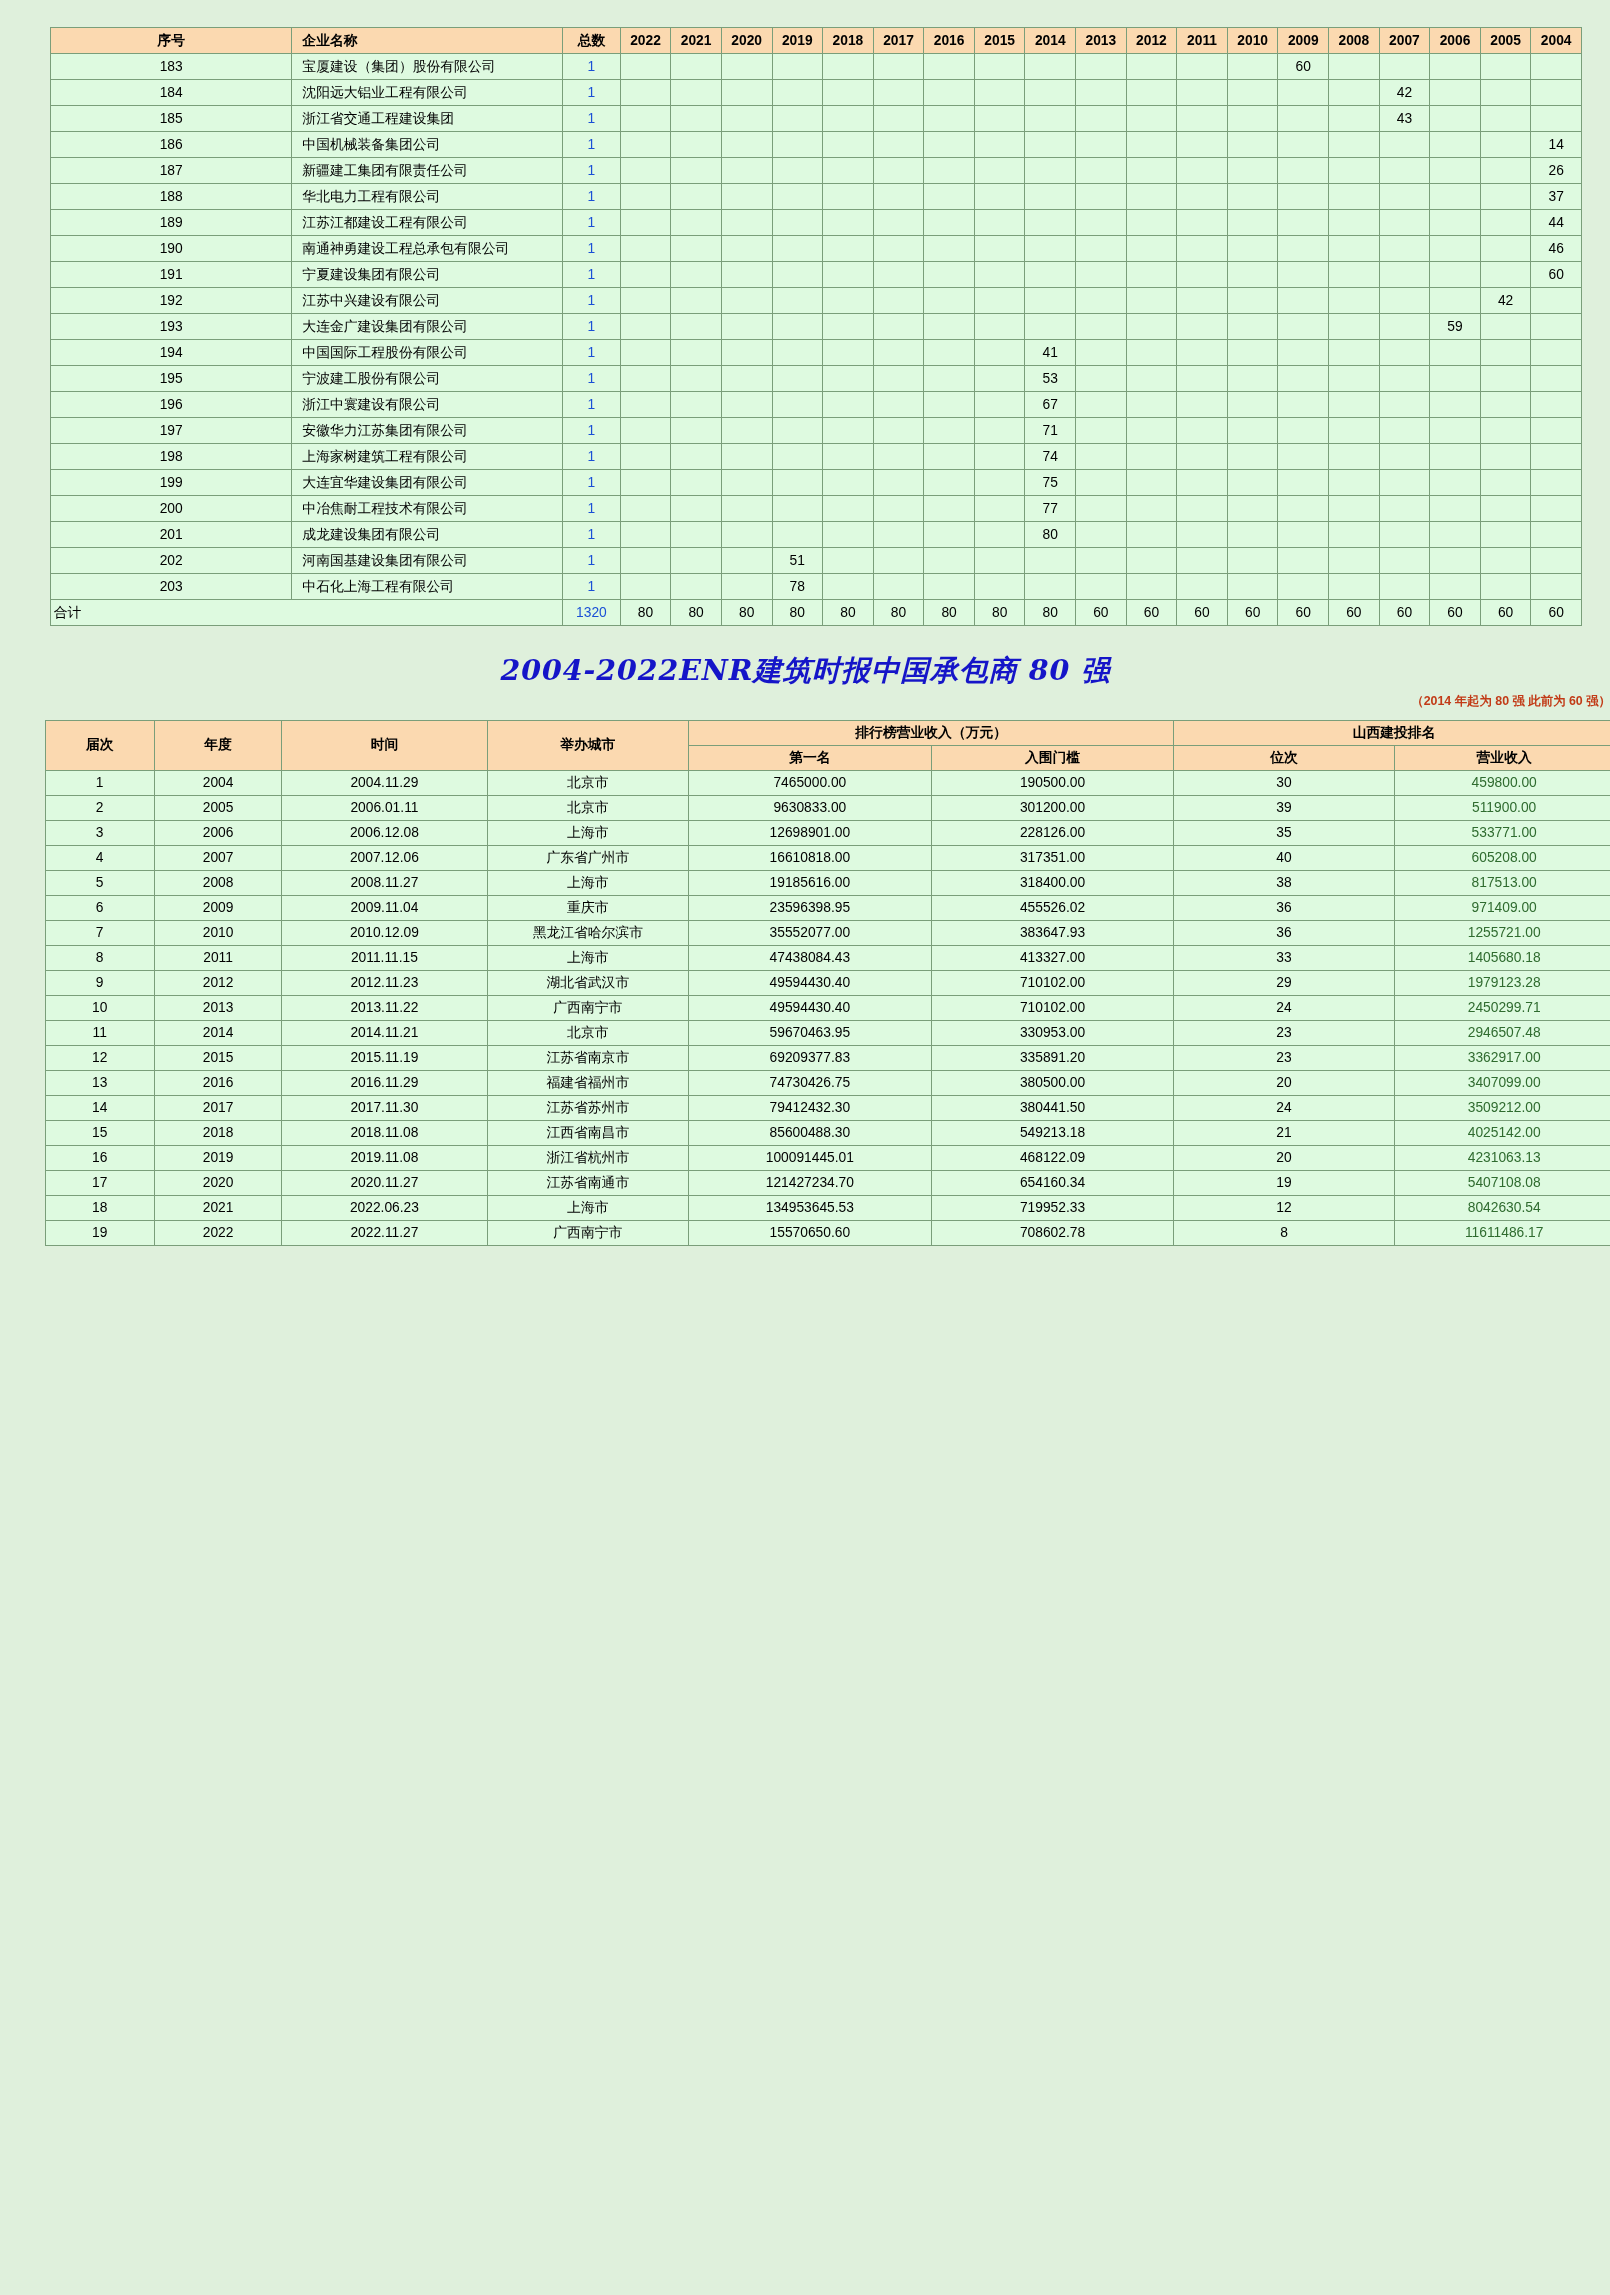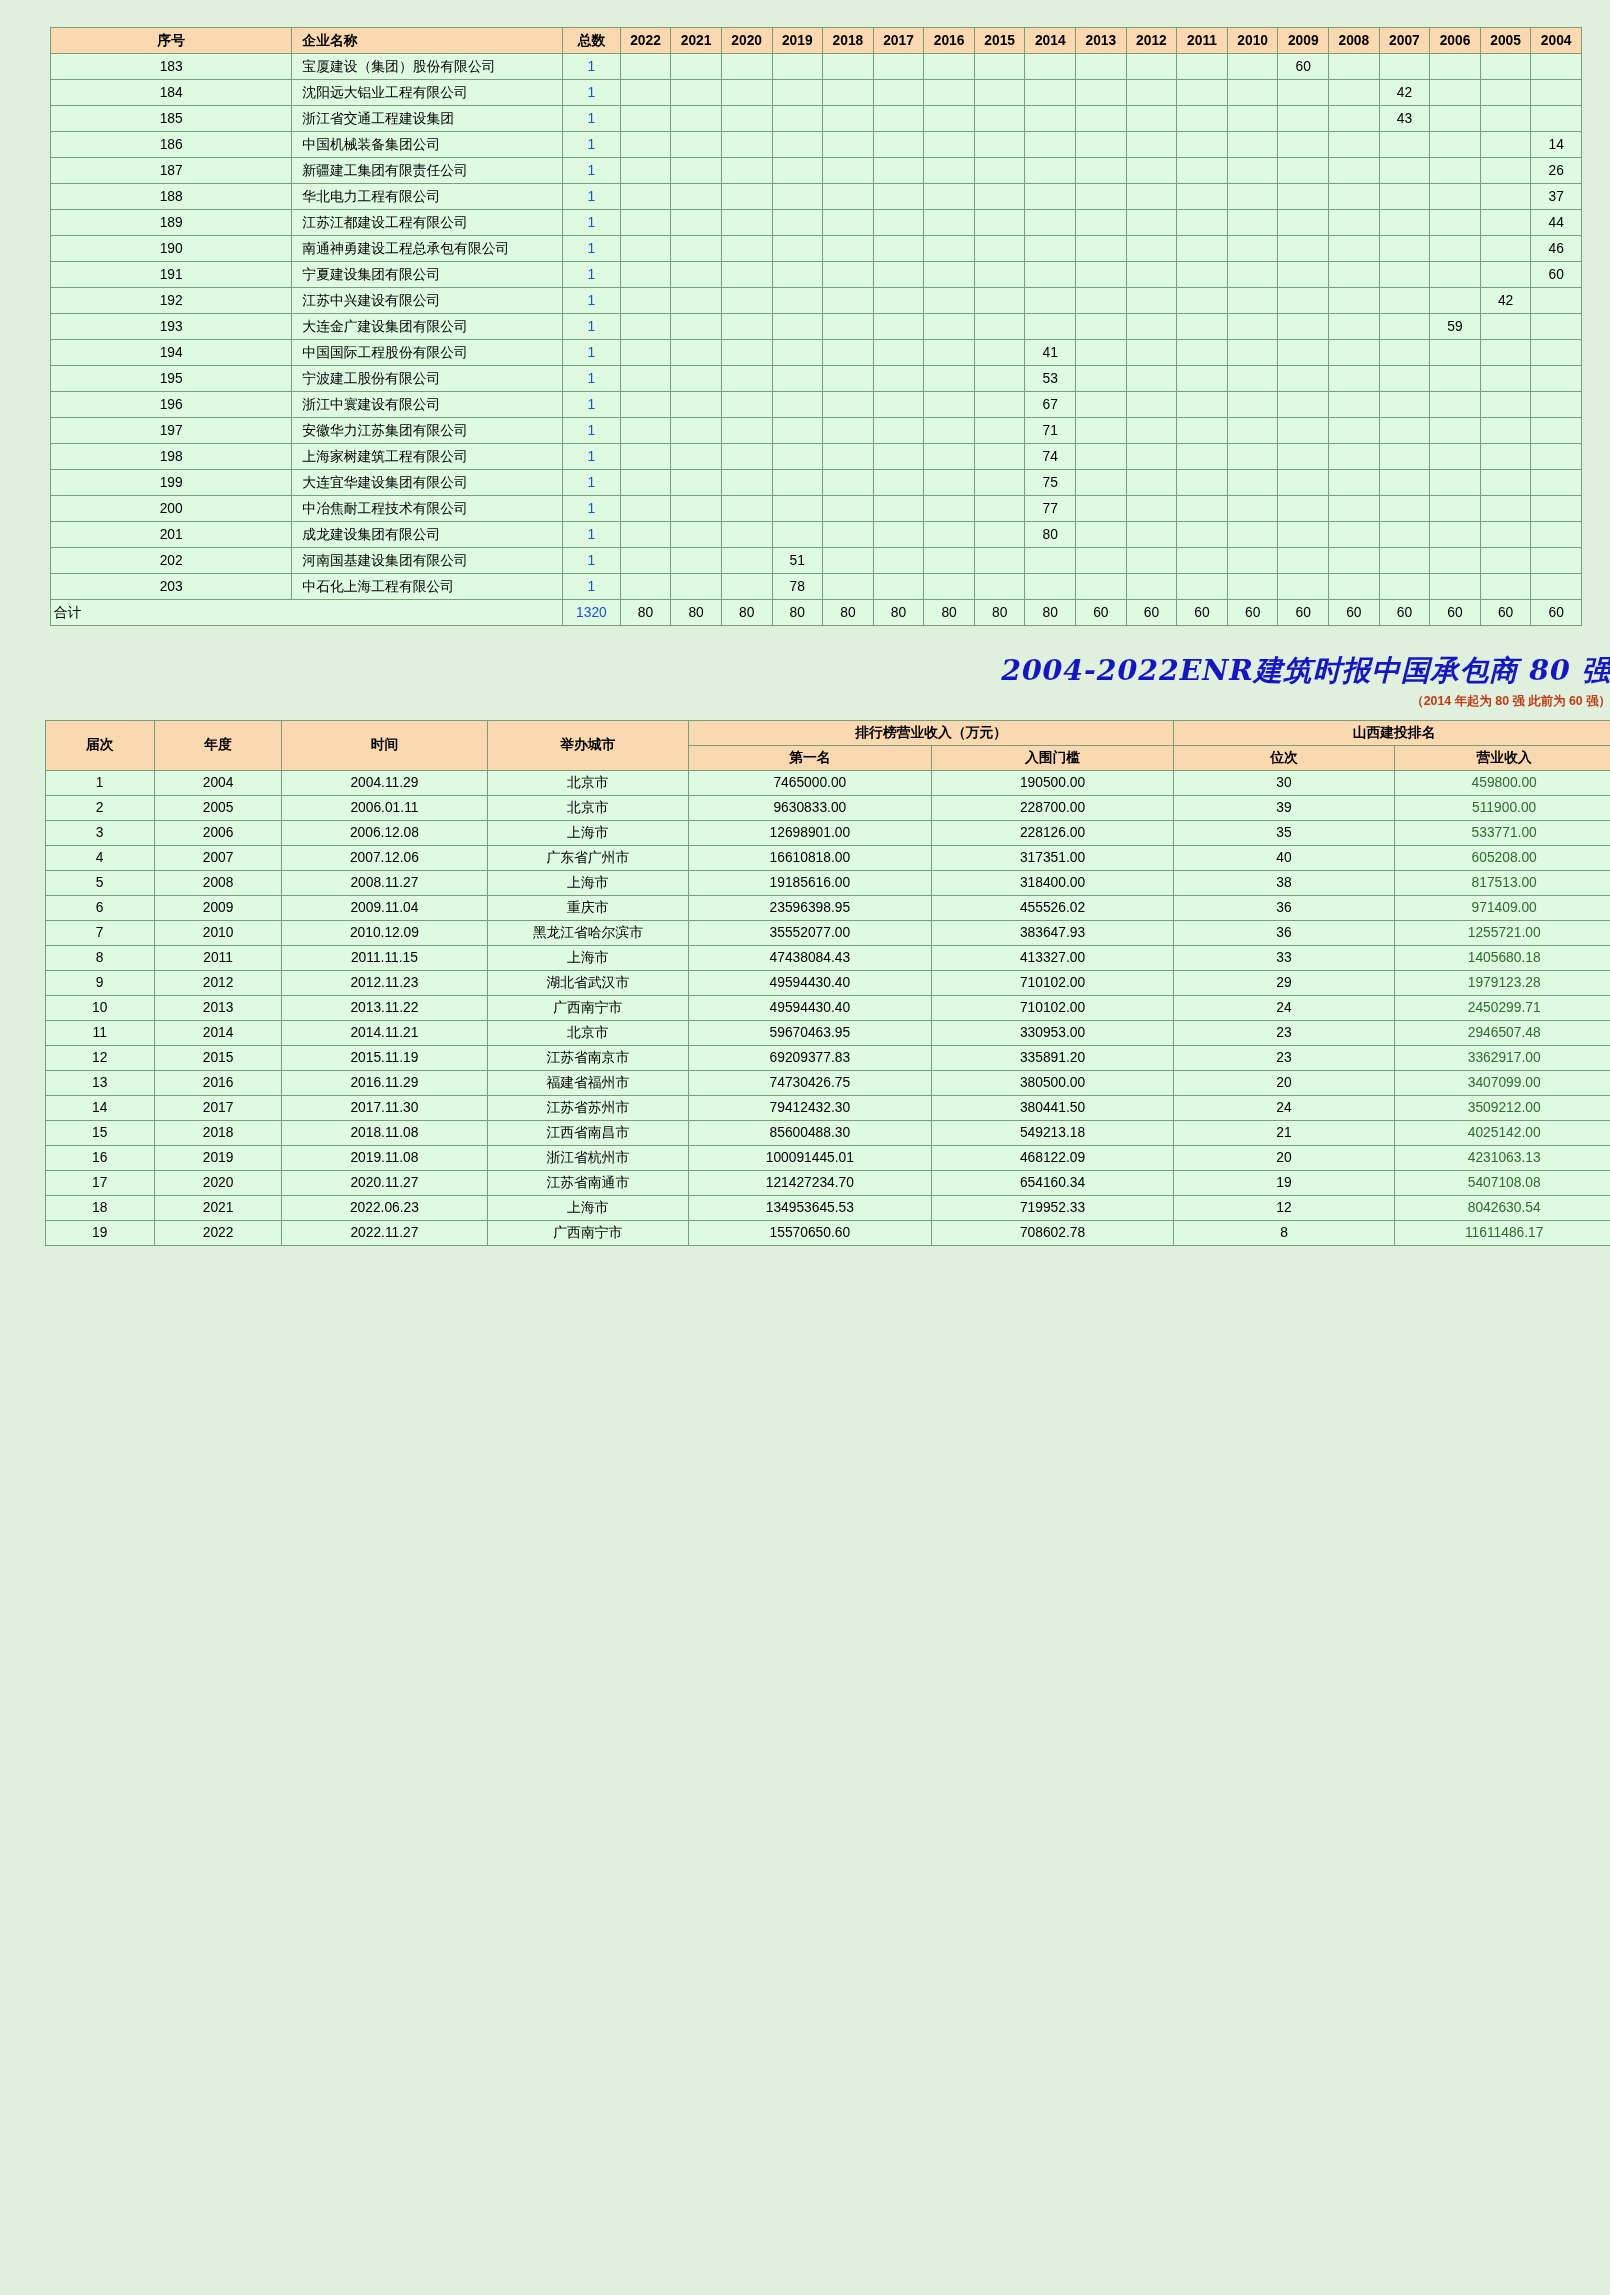--- a/index.html
+++ b/index.html
@@ -57,21 +57,21 @@
   }
   table.t1 tfoot td {
     background: #defae0;
     font-weight: normal;
   }
   table.t1 tfoot td.sumlabel { text-align: left; }
   table.t1 tfoot td.sumval { color: #1a4fd6; }
 
   
   .title2 {
-    text-align: right;
+    text-align: center;
     margin: 26px 0 2.8px 0;
     font-family: "DejaVu Serif", serif;
     font-style: italic;
     font-weight: bold;
     font-size: 28.5px;
     color: #1515c8;
     letter-spacing: 0.9px;
   }
   .subtitle2 {
     text-align: right;
@@ -708,21 +708,21 @@
             <td class="num">190500.00</td>
             <td>30</td>
             <td class="num green">459800.00</td>
           </tr>
           <tr>
             <td>2</td>
             <td>2005</td>
             <td>2006.01.11</td>
             <td>北京市</td>
             <td class="num">9630833.00</td>
-            <td class="num">228700.00</td>
+            <td class="num">301200.00</td>
             <td>39</td>
             <td class="num green">511900.00</td>
           </tr>
           <tr>
             <td>3</td>
             <td>2006</td>
             <td>2006.12.08</td>
             <td>上海市</td>
             <td class="num">12698901.00</td>
             <td class="num">228126.00</td>

